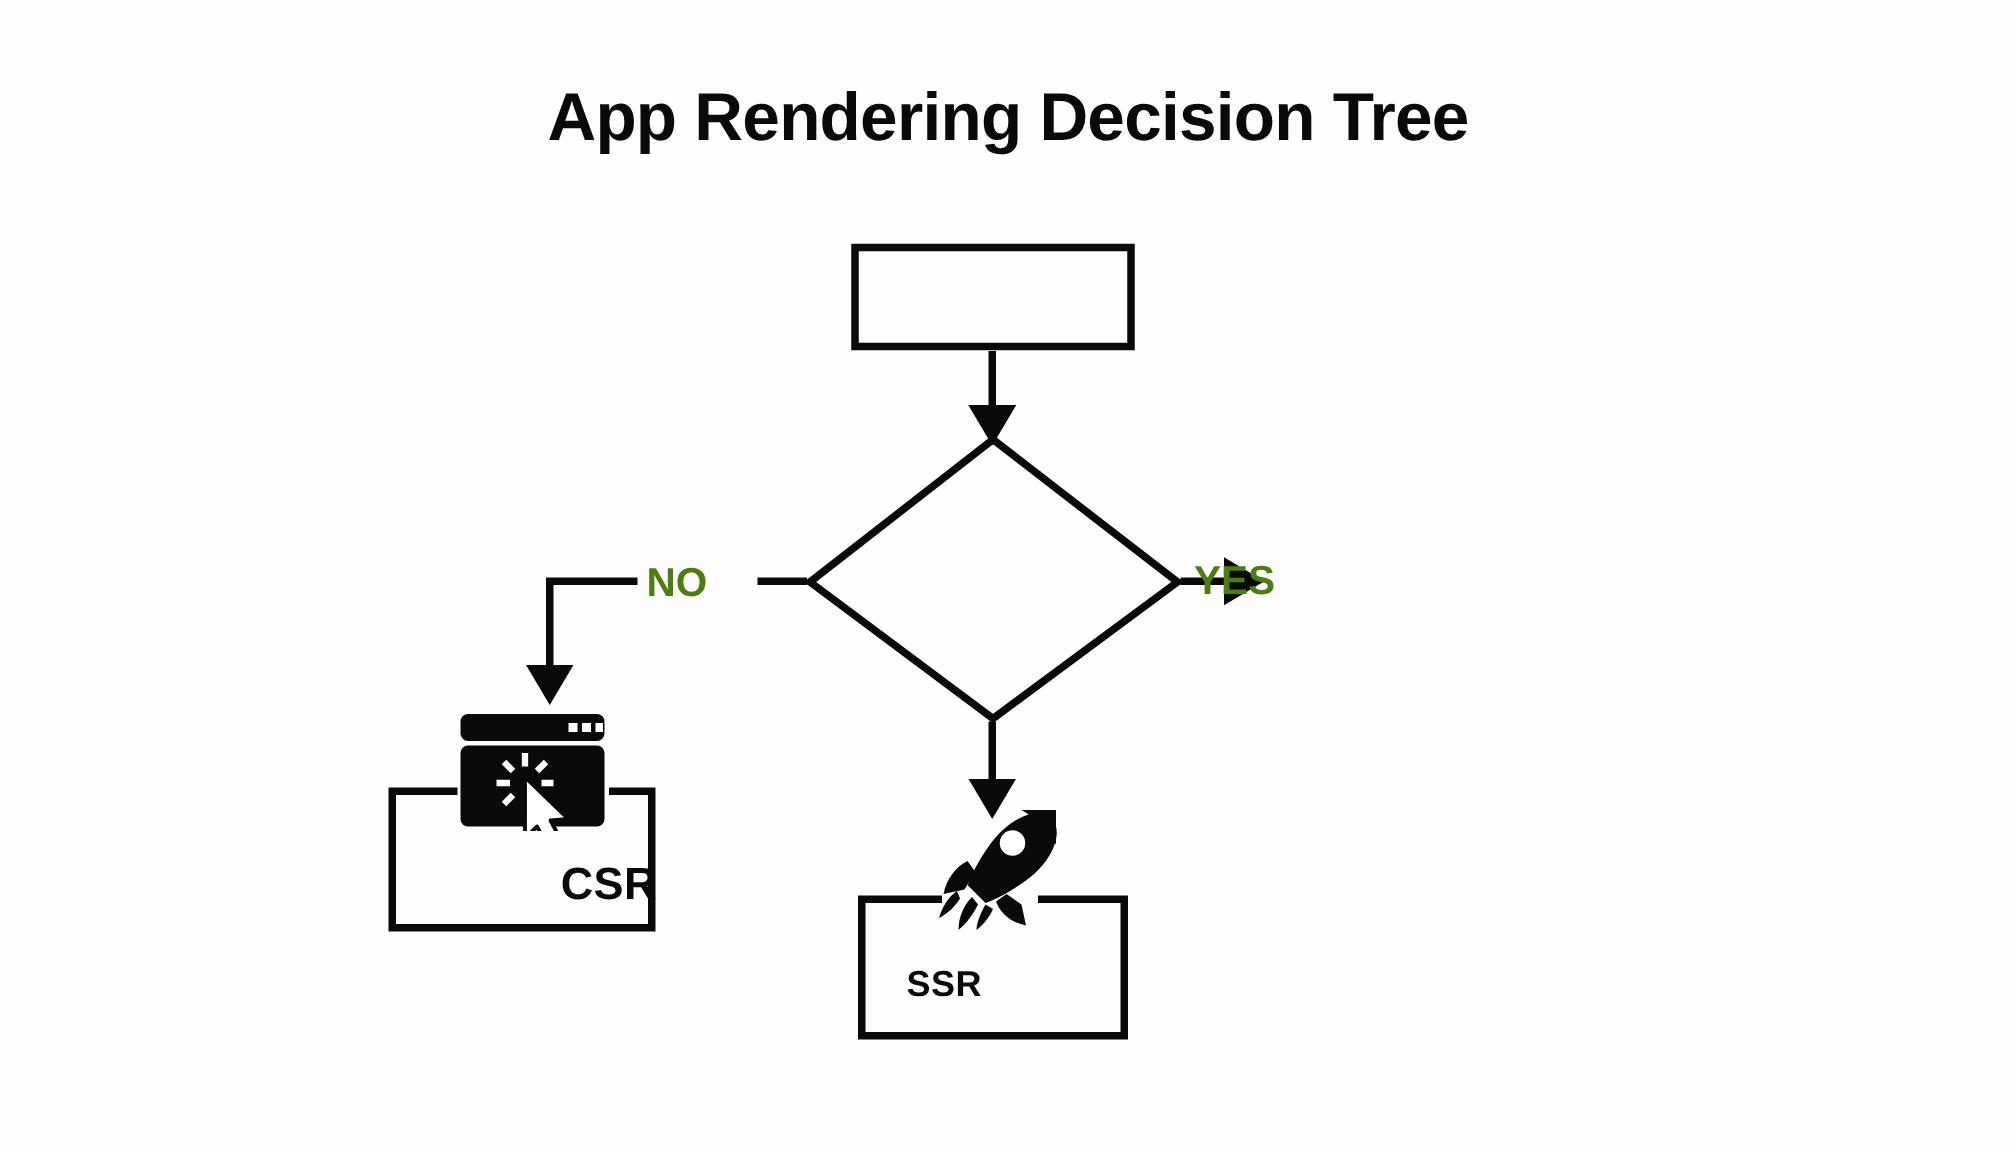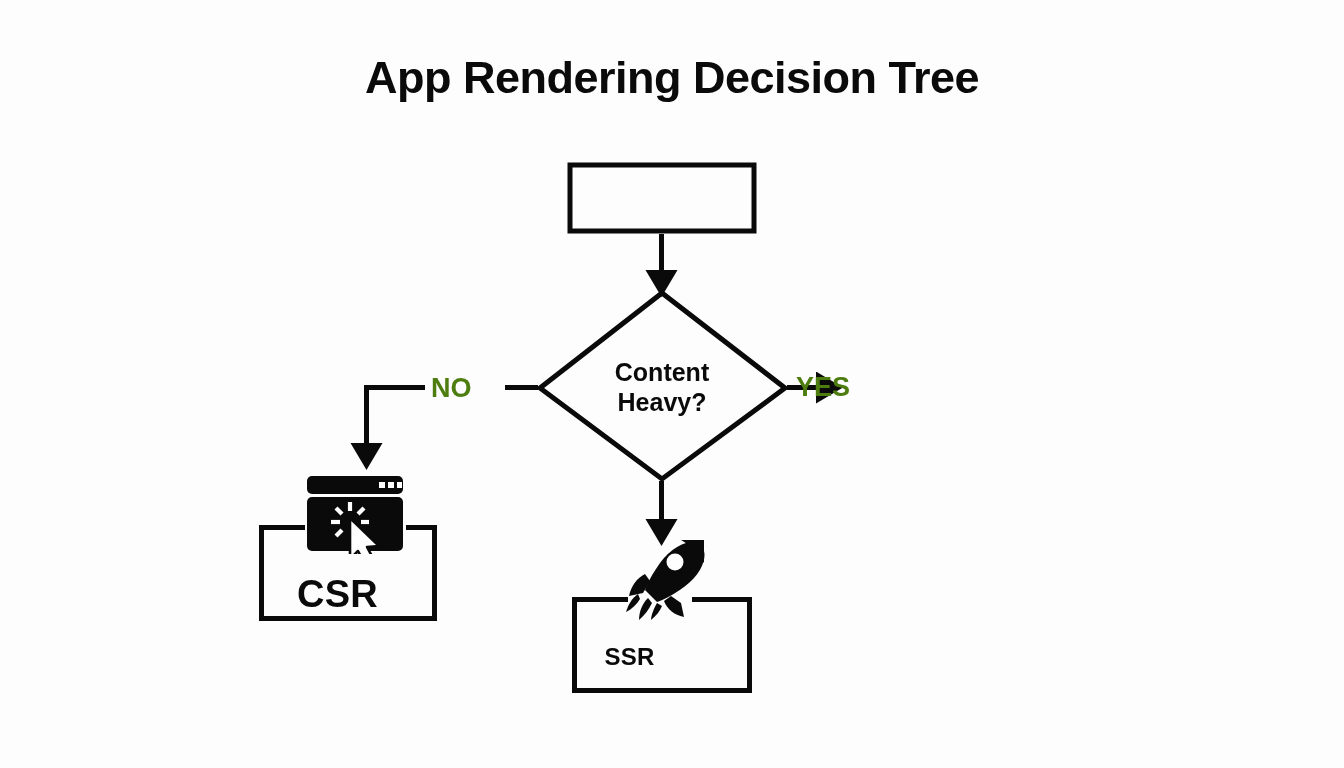--- a/index.html
+++ b/index.html
@@ -57,25 +57,26 @@
     letter-spacing: 0.5px;
   }
   .label-decision {
     left: 562px;
     top: 358px;
     width: 200px;
     font-size: 25px;
   }
   .label-decision span { display: block; }
   .label-csr {
-    left: 248px;
+    left: 259px;
     top: 572px;
     width: 179px;
-    font-size: 38px;
+    font-size: 30px;
     letter-spacing: 0.3px;
+    text-align: right;
   }
   .label-ssr {
     left: 539px;
     top: 643px;
     width: 181px;
     font-size: 24px;
     letter-spacing: 0.3px;
   }
   .edge-label {
     position: absolute;
@@ -183,24 +184,20 @@
         <path d="M31,67 C27,74 25,80 25,84 C30,80 34,75 36,70 Z"></path>
         <path d="M12,58 C6,62 2,69 0,76 C6,73 11,68 14,63 Z"></path>
       </g>
 
       <circle cx="49" cy="26" r="9.5" fill="#ffffff"></circle>
       <circle cx="49" cy="26" r="9.5" fill="none" stroke="#0a0a0a" stroke-width="2"></circle>
     </svg>
   </div>
 
 
-  <div class="node-label label-decision">
-    <span>Content</span>
-    <span>Heavy?</span>
-  </div>
 
   <div class="node-label label-csr">CSR</div>
 
   <div class="node-label label-ssr">SSR</div>
 
   <div class="edge-label label-no">NO</div>
 
   <div class="edge-label label-yes">YES</div>
 
 </div>

